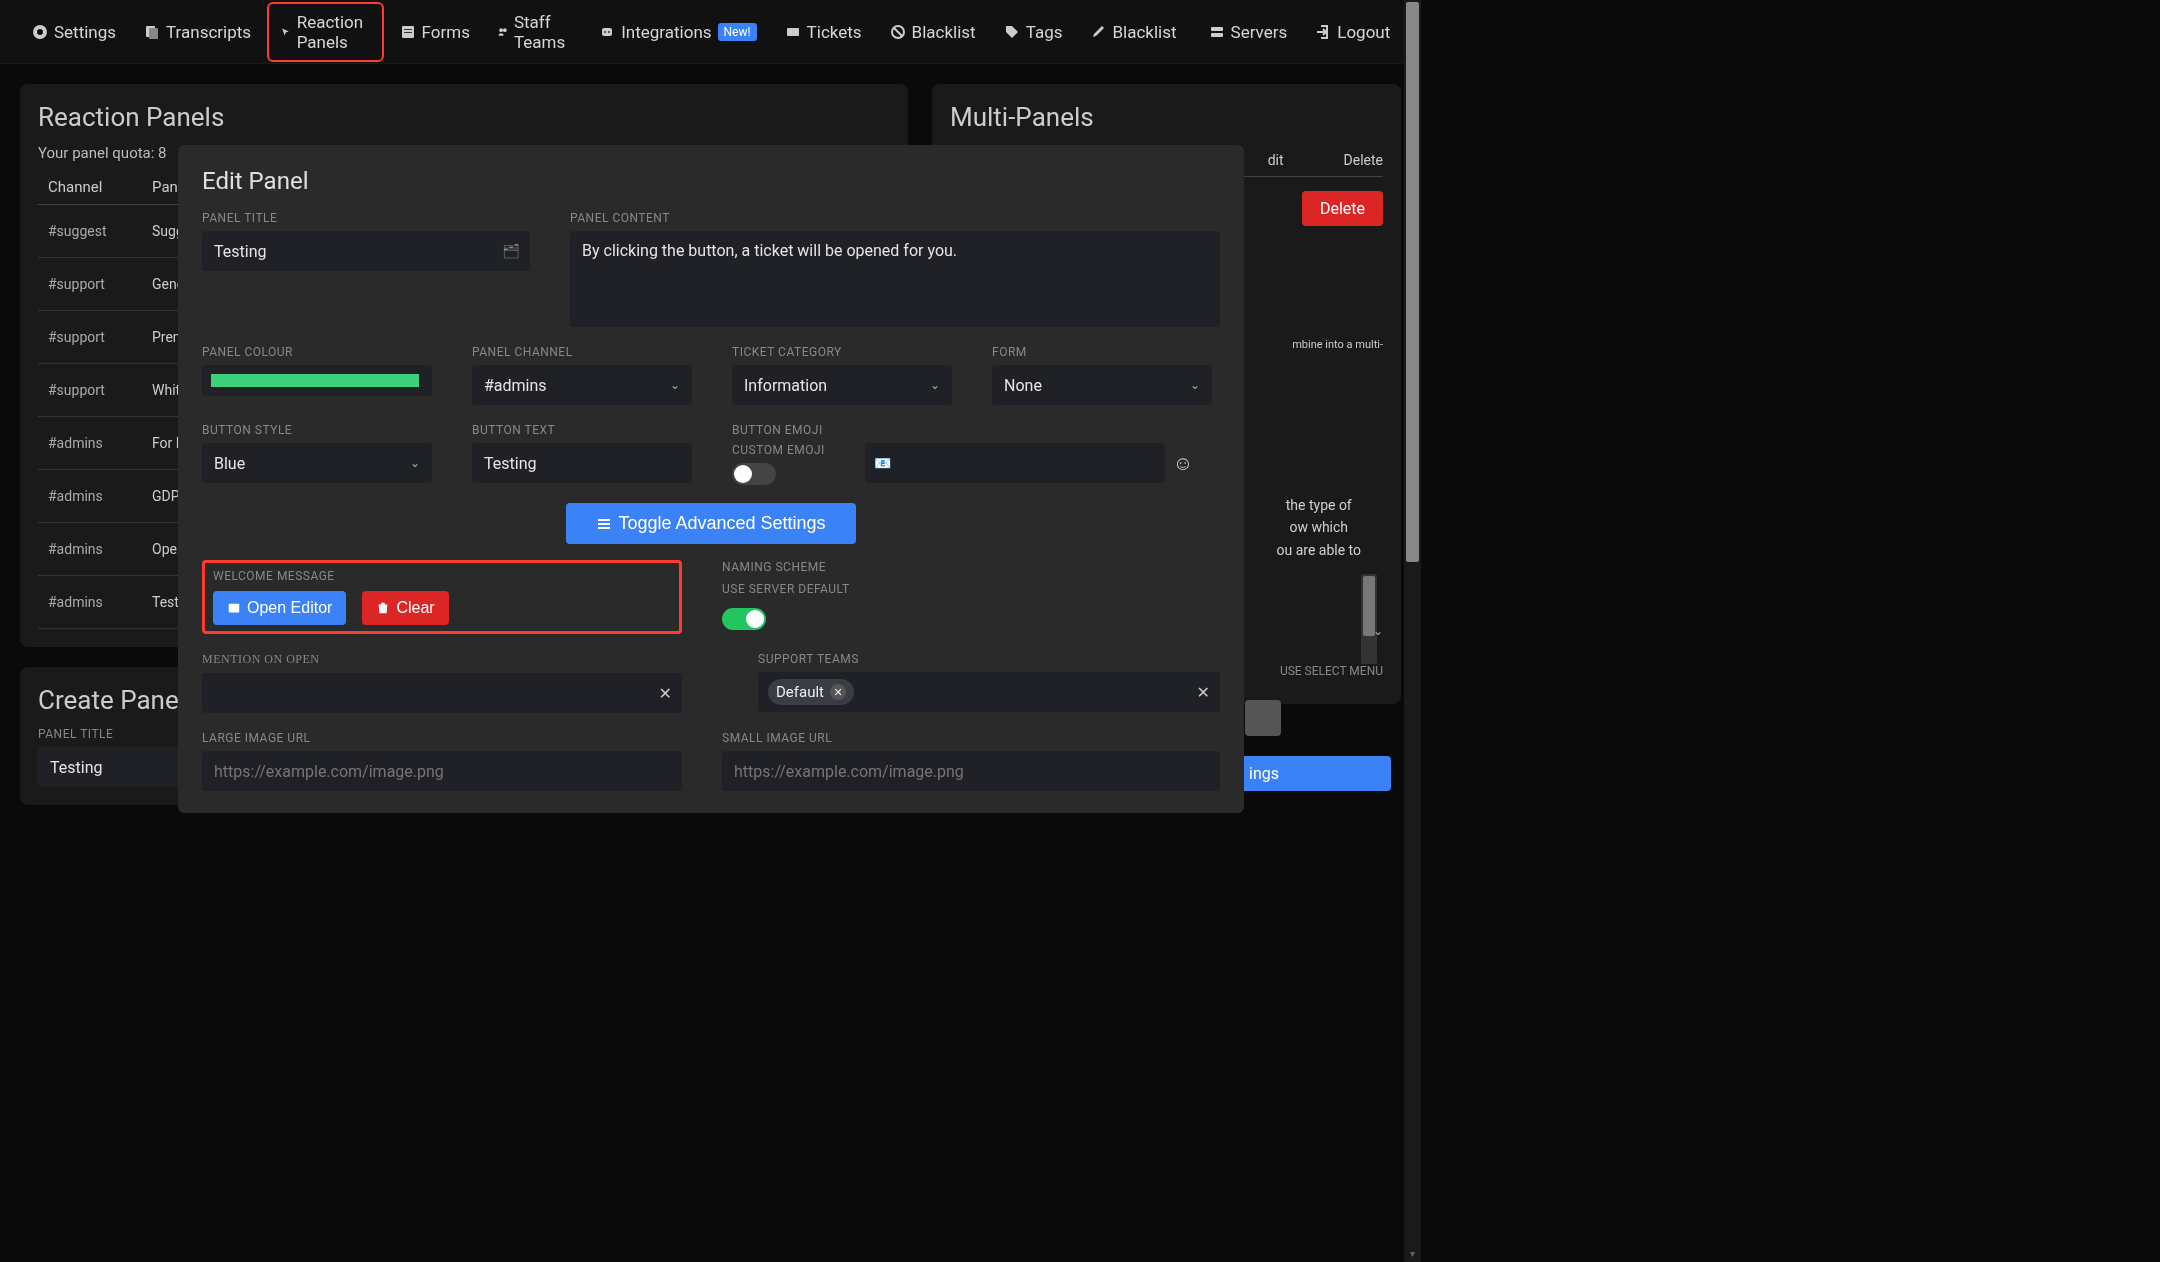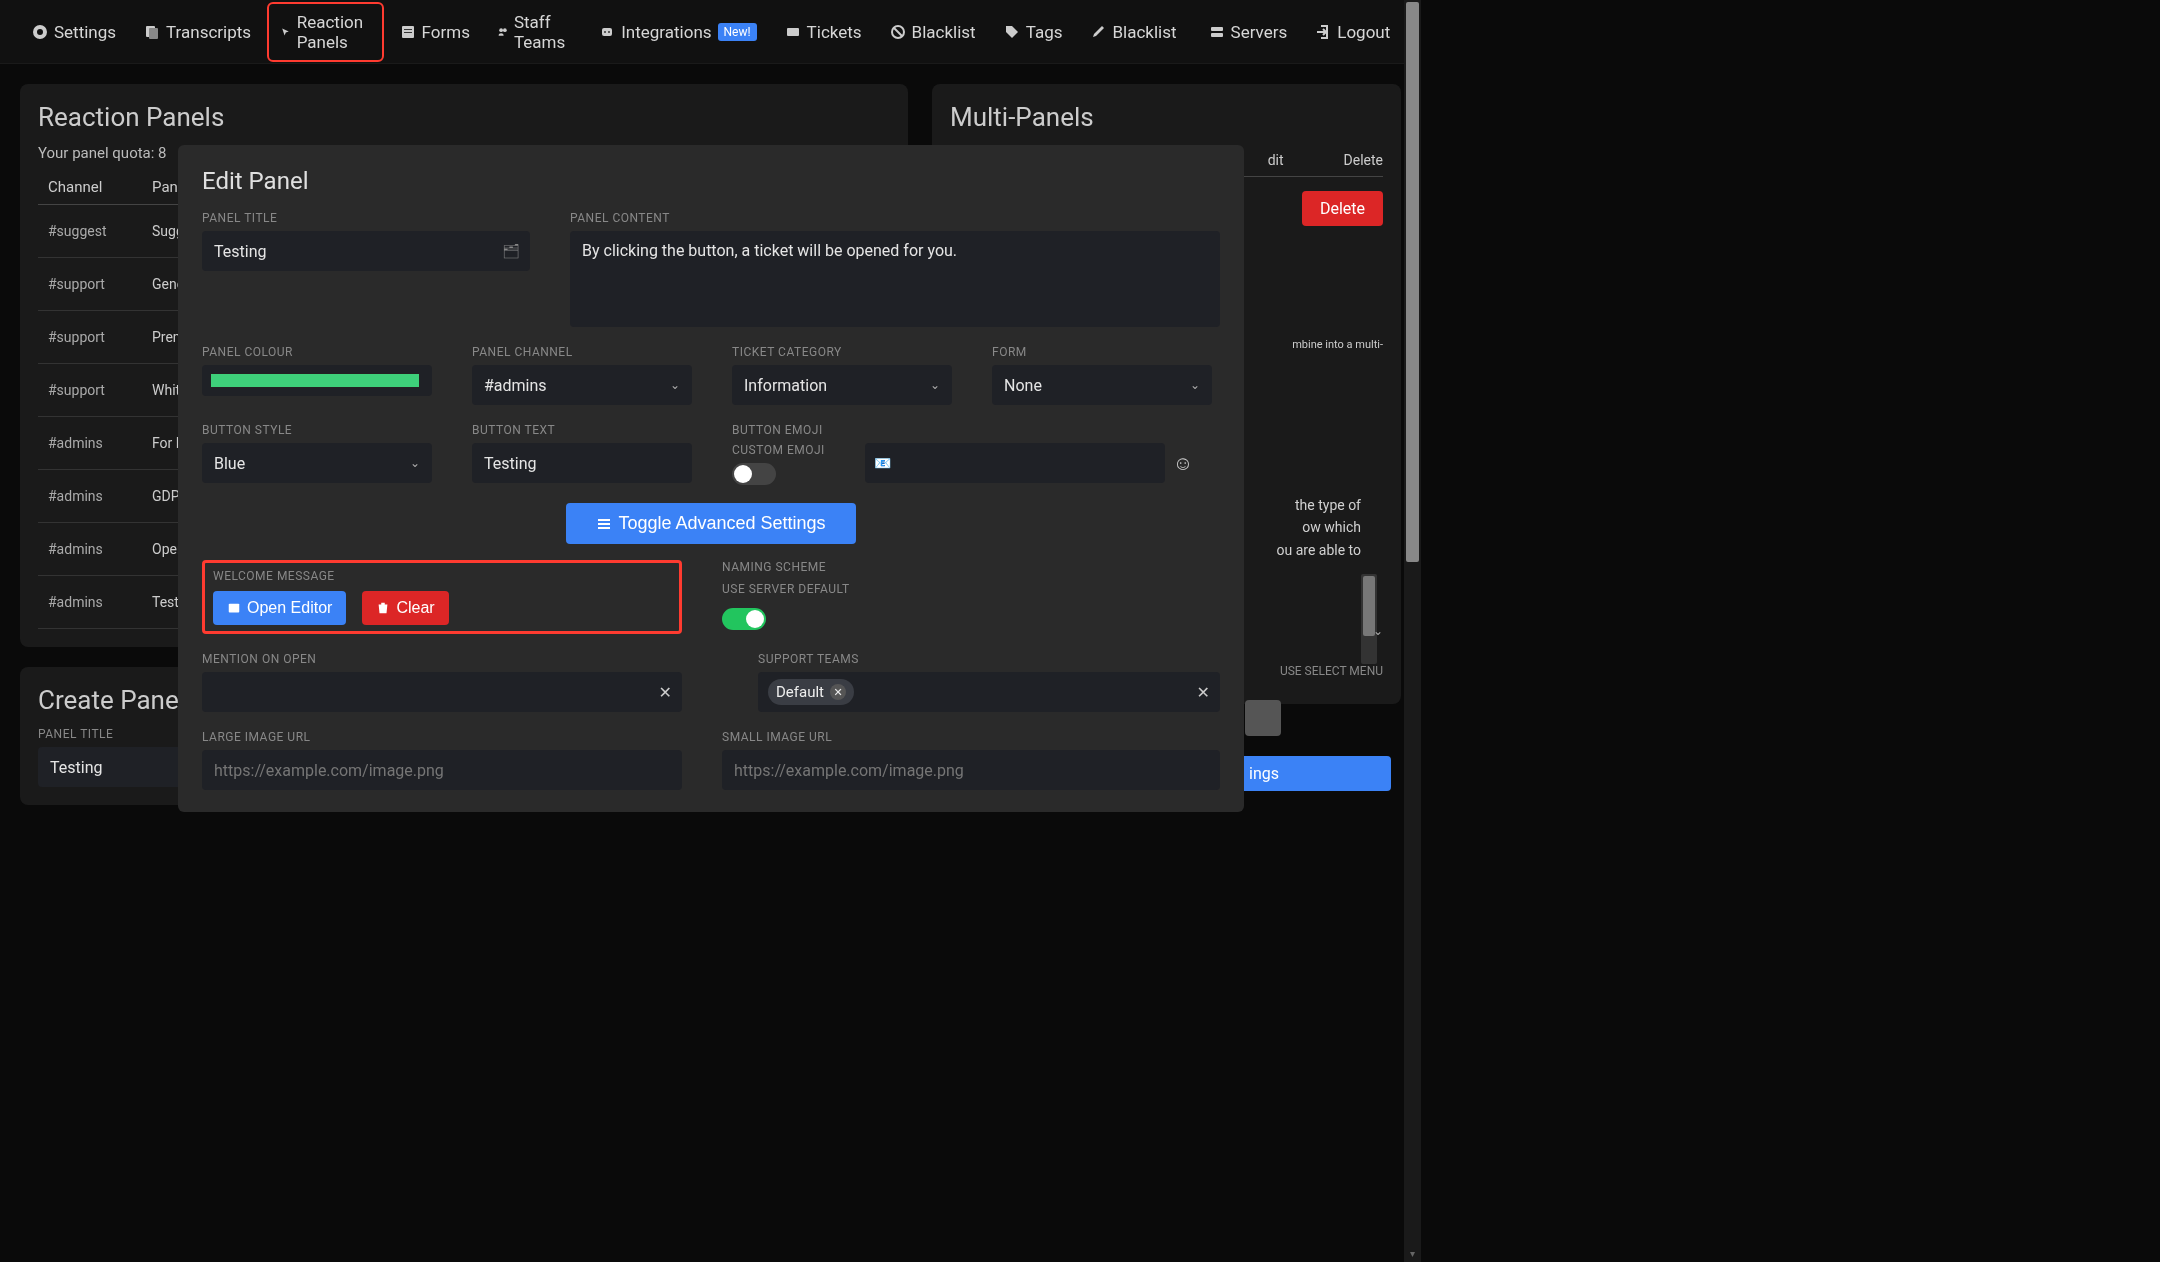--- a/index.html
+++ b/index.html
@@ -241,21 +241,21 @@
     <div class="card-title">Multi-Panels</div>
     <div class="mp-head" style="justify-content:flex-end;">
       <span>dit</span>
       <span>Delete</span>
     </div>
     <div class="mp-row" style="justify-content:flex-end;">
       <span class="mp-btn">Edit</span>
       <span class="mp-btn del">Delete</span>
     </div>
     <div class="partial-text" style="right:18px; top:254px;">mbine into a multi-</div>
-    <div style="position:absolute; right:40px; top:410px; text-align:right; line-height:1.6;">
+    <div style="position:absolute; right:40px; top:410px; text-align:center; line-height:1.6;">
       <div>the type of</div>
       <div>ow which</div>
       <div>ou are able to</div>
     </div>
     <div class="side-scroll">
           <div class="side-scroll-thumb"></div>
         </div>
     <div style="position:absolute; right:18px; top:540px;" class="chev">⌄</div>
     <div style="position:absolute; right:18px; top:580px; font-size:12px; color:#888;">USE SELECT MENU</div>
   </div>
@@ -379,21 +379,21 @@
     <div class="field" style="flex:1;">
       <div class="field-label">NAMING SCHEME</div>
       <div class="field-label" style="margin-top:2px;">USE SERVER DEFAULT</div>
       <div class="toggle on" style="margin-top:6px;">
             <div class="knob"></div>
           </div>
     </div>
   </div>
 
   <div class="row">
-    <div class="field" style="width:480px;">
+    <div class="field" style="width:480px;font-family:Liberation Serif, serif;">
       <div class="field-label">MENTION ON OPEN</div>
       <div class="tag-input">
         <span class="clear-x">✕</span>
       </div>
     </div>
     <div class="field" style="flex:1;margin-left:36px;">
       <div class="field-label">SUPPORT TEAMS</div>
       <div class="tag-input">
         <span class="tag">
           <span>Default</span>

